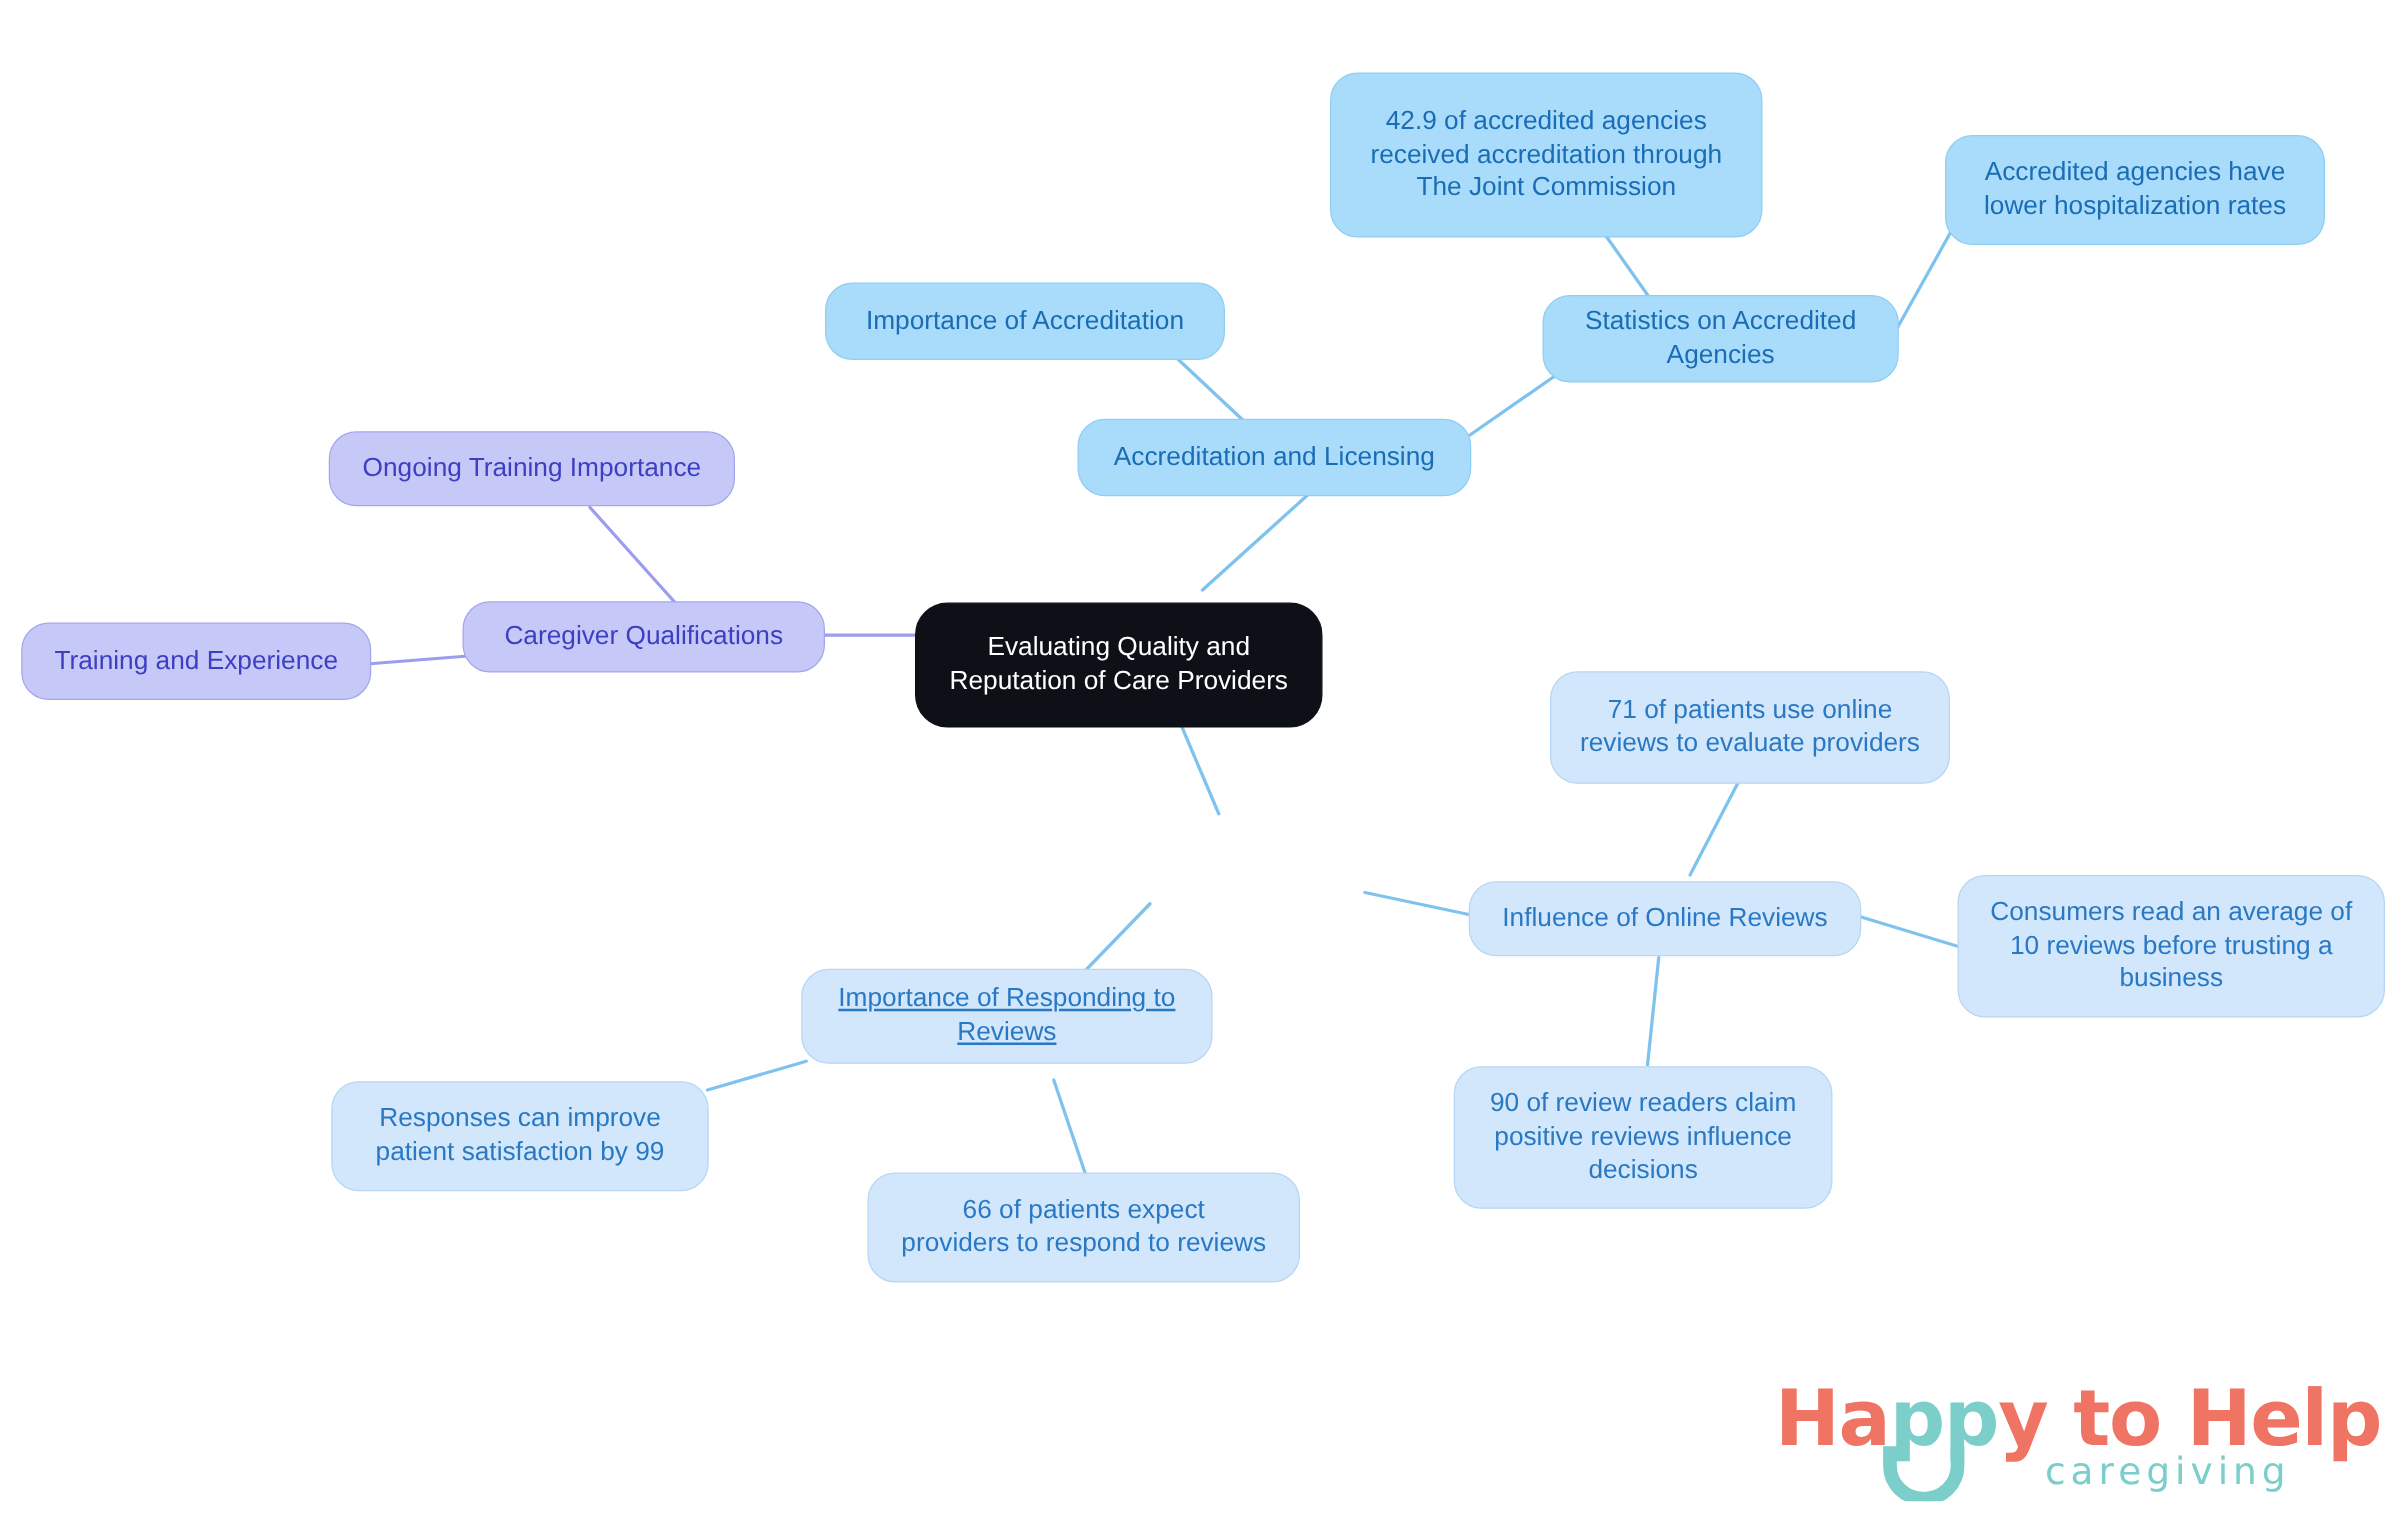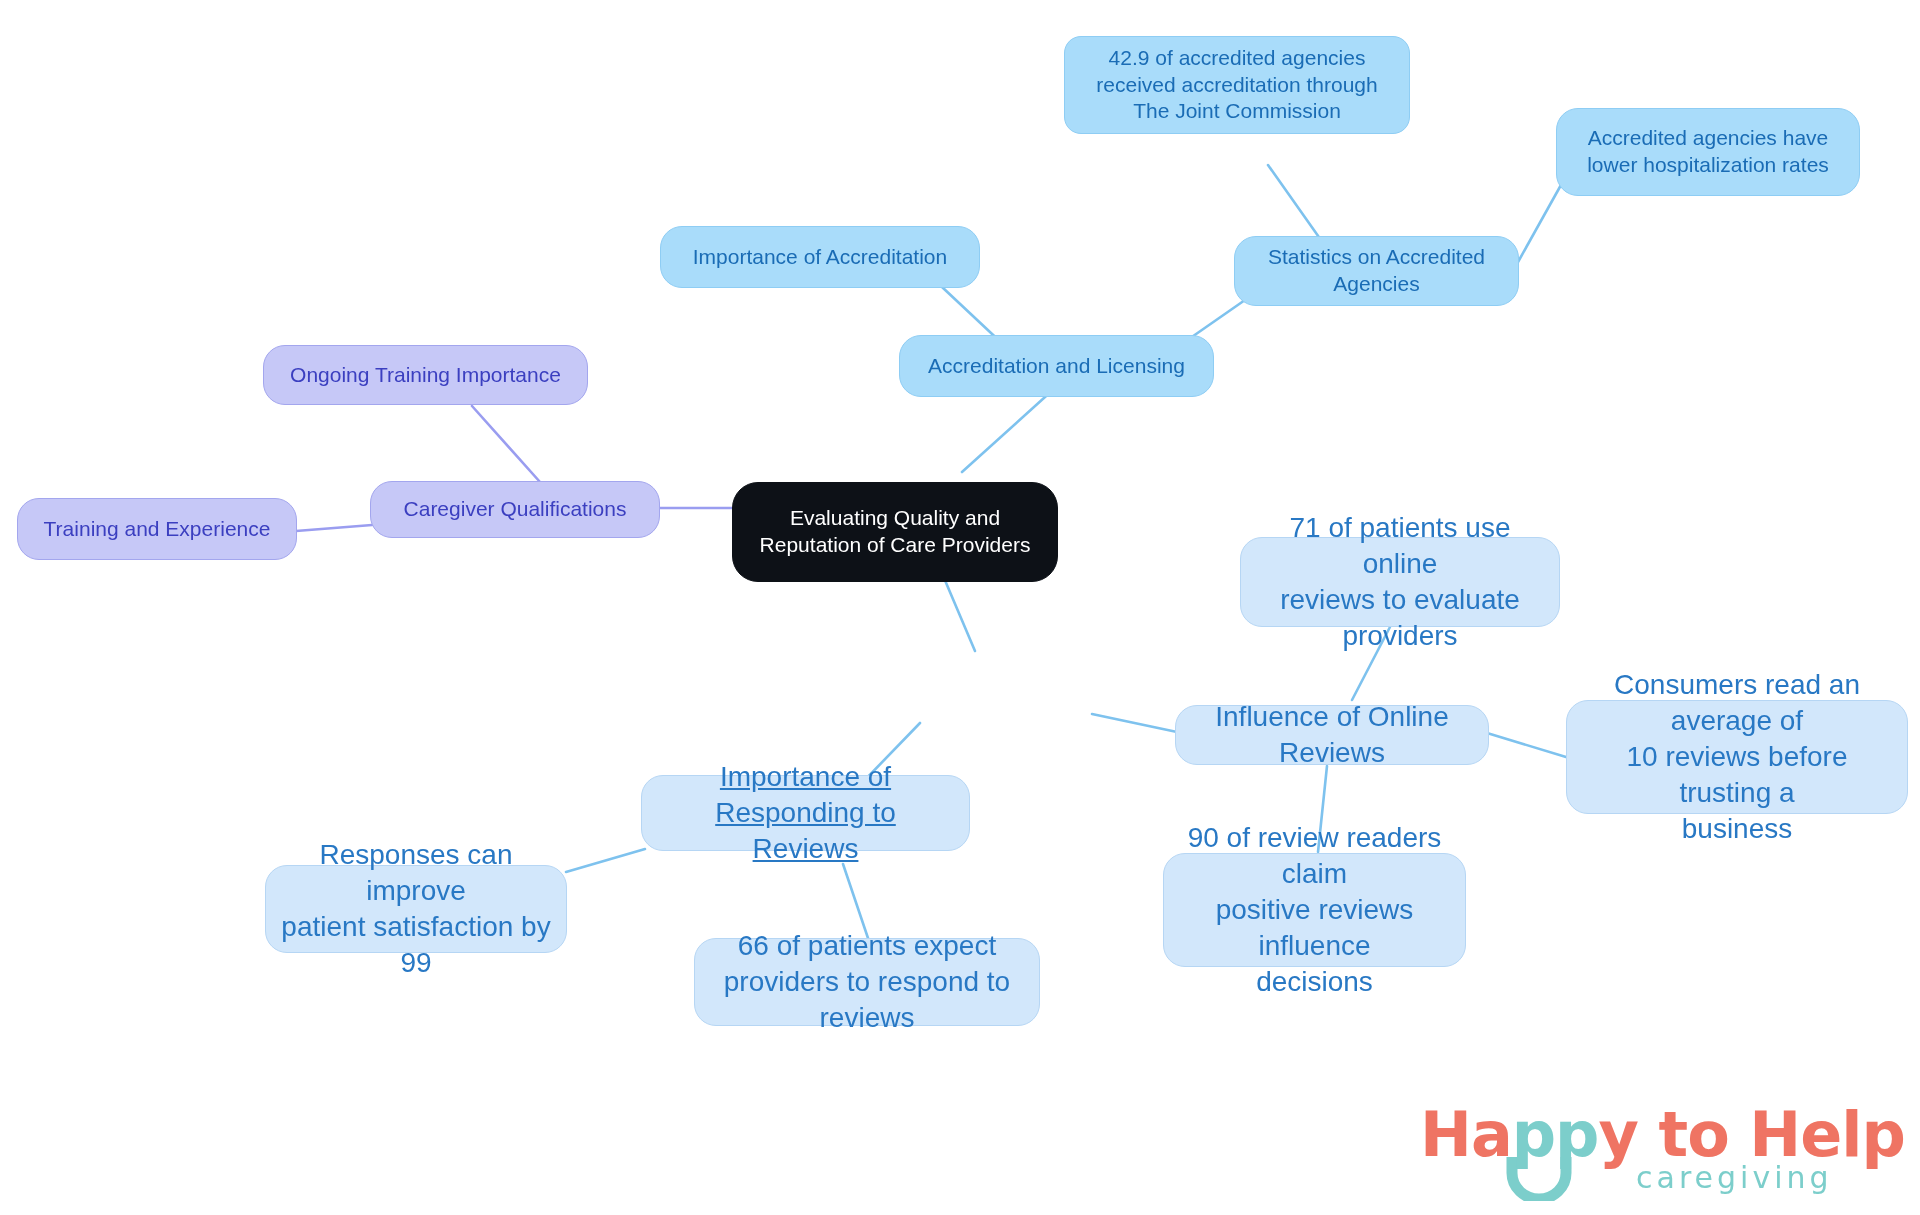--- a/index.html
+++ b/index.html
@@ -51,21 +51,21 @@
   .node.blue-mid {
     background: #a9dcfa;
     border: 1.5px solid #8ecdf4;
     color: #1a6cb5;
     font-size: 21px;
   }
   .node.blue-light {
     background: #d2e7fb;
     border: 1.5px solid #b6d6f4;
     color: #2878c4;
-    font-size: 28px;
+    font-size: 21px;
   }
   .node.purple {
     background: #c6c8f7;
     border: 1.5px solid #a3a6ee;
     color: #3b3fc0;
     font-size: 21px;
   }
   
   #logo {
     position: absolute;
@@ -146,34 +146,34 @@
 
       <path d="M 372 525 L 296 531"></path>
     </g>
   </svg>
 
   <div class="node root" style="left:732px; top:458px; width:326px; height:100px;">
     <span>Evaluating Quality and
 Reputation of Care Providers</span>
   </div>
 
-  <div class="node blue-mid" style="left:862px; top:335px; width:315px; height:62px;margin-left:37px;">
+  <div class="node blue-mid" style="left:862px; top:335px; width:315px; height:62px;">
     <span>Accreditation and Licensing</span>
   </div>
 
   <div class="node blue-mid" style="left:660px; top:226px; width:320px; height:62px;">
     <span>Importance of Accreditation</span>
   </div>
 
   <div class="node blue-mid" style="left:1234px; top:236px; width:285px; height:70px;">
     <span>Statistics on Accredited
 Agencies</span>
   </div>
 
-  <div class="node blue-mid" style="left:1064px; top:36px; width:346px; height:98px;border-radius:17px;">
+  <div class="node blue-mid" style="left:1064px; top:58px; width:346px; height:132px;">
     <span>42.9 of accredited agencies
 received accreditation through
 The Joint Commission</span>
   </div>
 
   <div class="node blue-mid" style="left:1556px; top:108px; width:304px; height:88px;">
     <span>Accredited agencies have
 lower hospitalization rates</span>
   </div>
 

